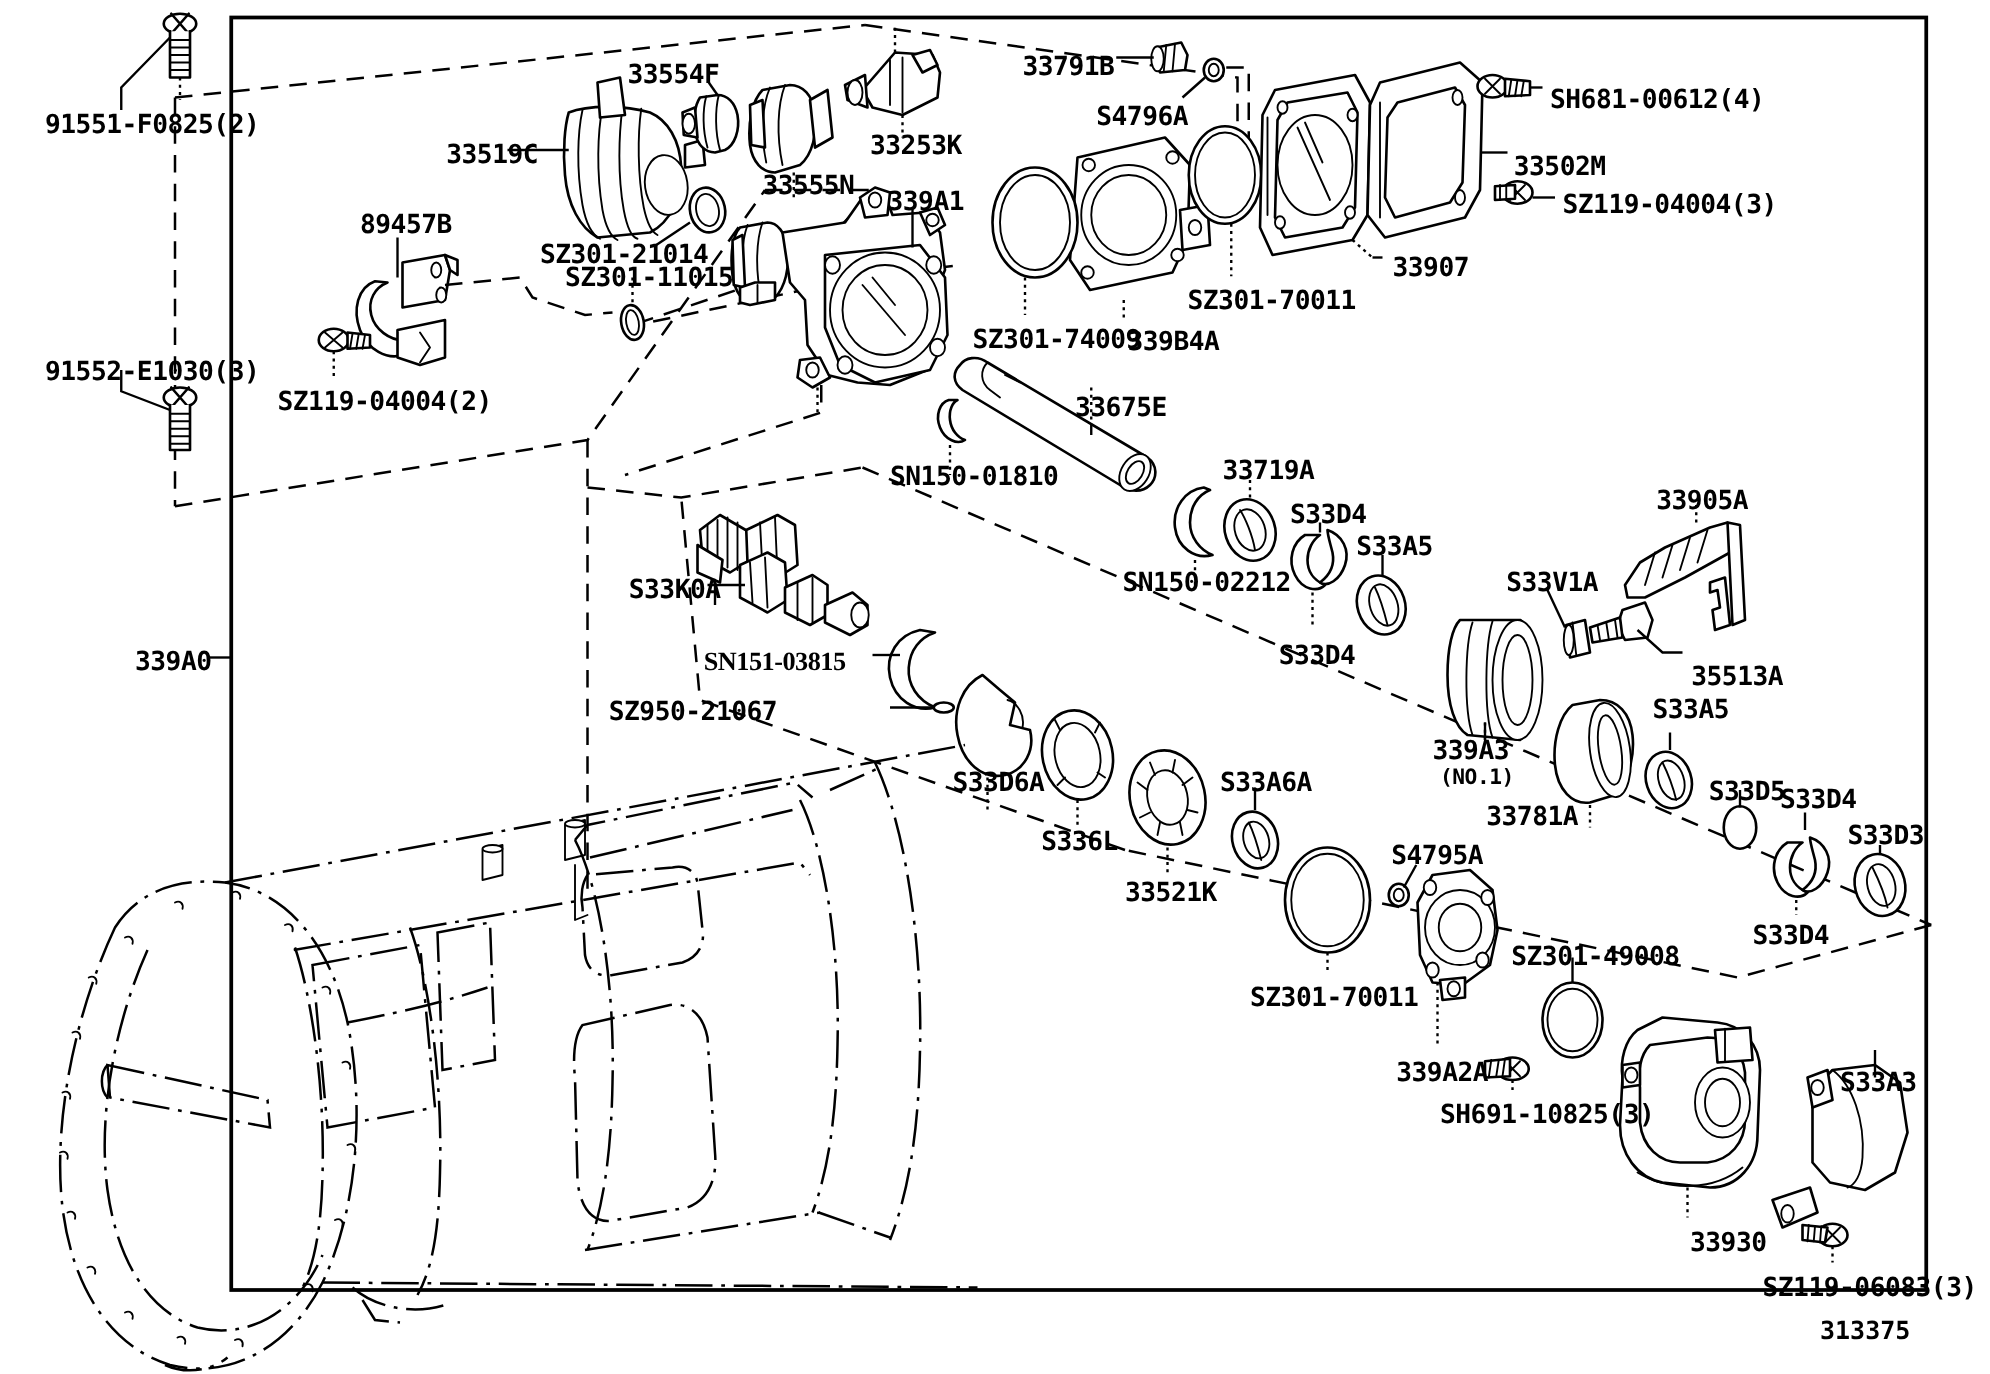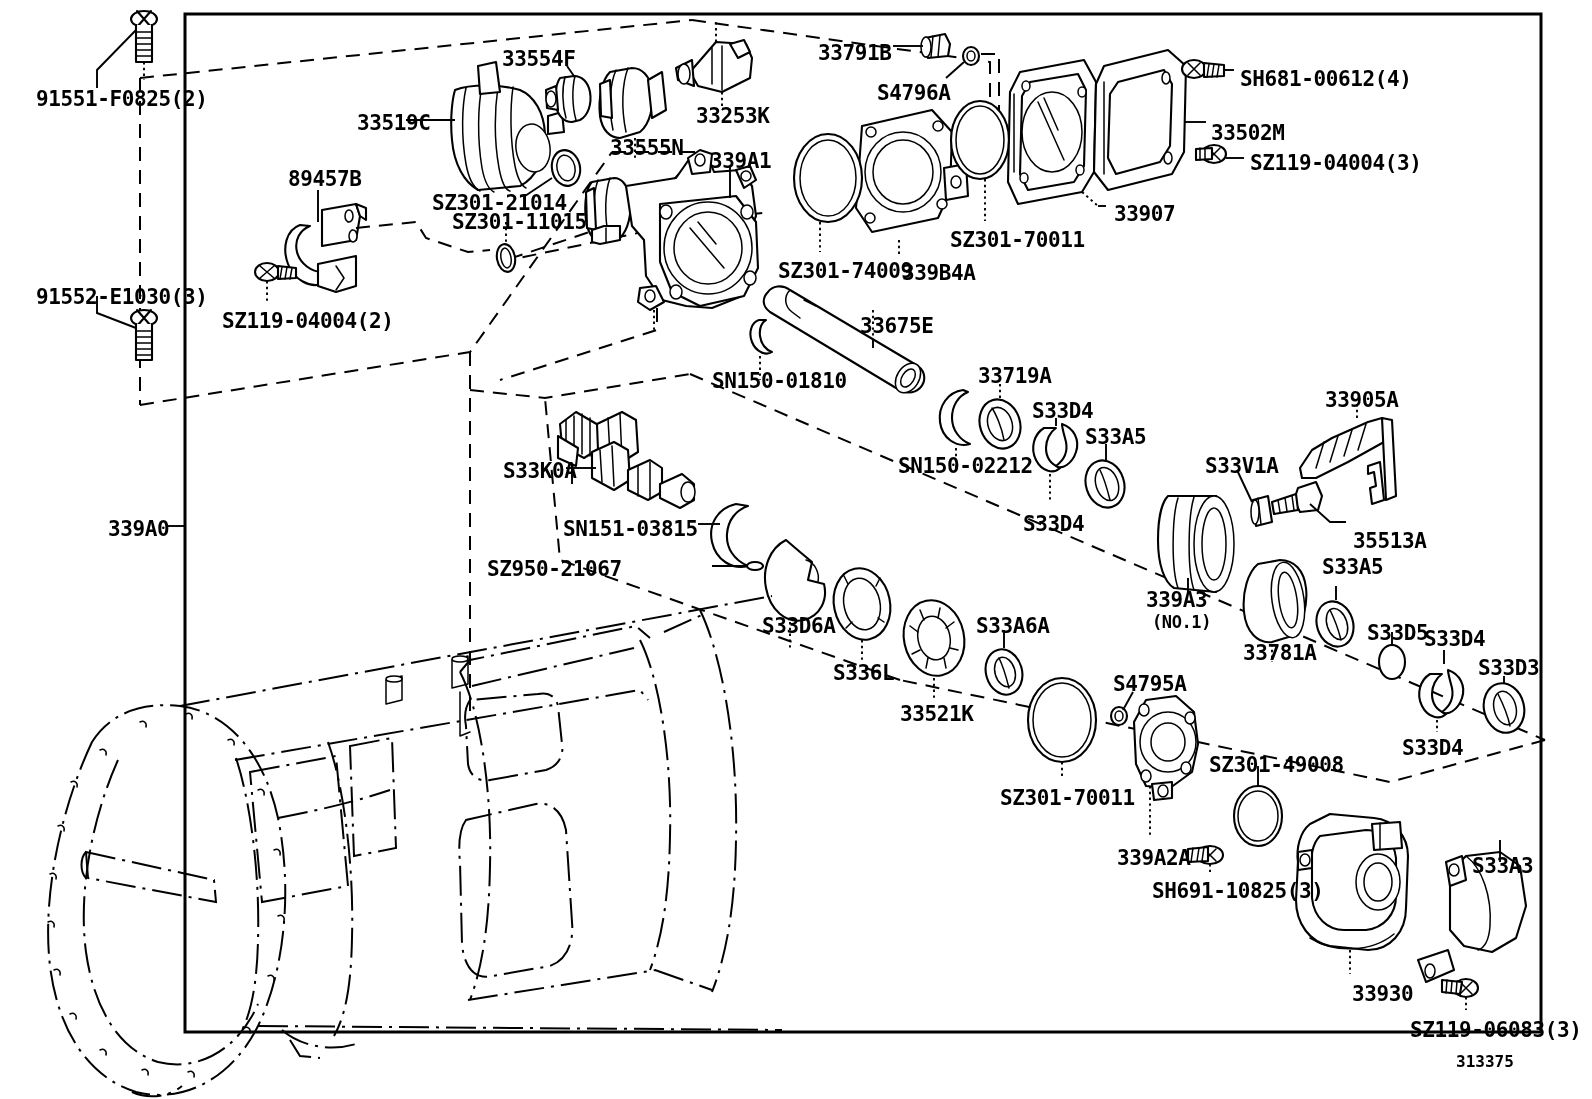--- a/index.html
+++ b/index.html
@@ -5,21 +5,21 @@
 <style>
   html,body{margin:0;padding:0;background:#ffffff;}
   body{width:1592px;height:1099px;overflow:hidden;
        font-family:"DejaVu Sans Mono","Liberation Mono",monospace;}
   #stage{position:relative;width:1592px;height:1099px;background:#fff;}
   svg#art{position:absolute;left:0;top:0;width:1592px;height:1099px;}
   .lbl{position:absolute;white-space:nowrap;color:#000;
        font-family:"DejaVu Sans Mono","Liberation Mono",monospace;
        font-weight:700;font-size:21px;letter-spacing:-0.4px;line-height:1.05;}
   .lbl.sm{font-size:17px;font-weight:700;}
-  .dgid{position:absolute;font-size:16px;font-weight:700;letter-spacing:0px;}
+  .dgid{position:absolute;font-size:20px;font-weight:700;letter-spacing:0px;}
 </style>
 </head>
 <body>
 
 <div id="stage">
 
 <svg id="art" viewBox="0 0 1592 1099">
   <defs>
     <style>
       .s{fill:none;stroke:#000;stroke-width:2.1;stroke-linejoin:round;stroke-linecap:round;}
@@ -603,29 +603,29 @@
       <div class="lbl" style="left: 712px; top: 370px;">SN150-01810</div>
       <div class="lbl" style="left: 978px; top: 365px;">33719A</div>
       <div class="lbl" style="left: 898px; top: 455px;">SN150-02212</div>
       <div class="lbl" style="left: 1032px; top: 400px;">S33D4</div>
       <div class="lbl" style="left: 1023px; top: 513px;">S33D4</div>
       <div class="lbl" style="left: 1085px; top: 426px;">S33A5</div>
       <div class="lbl" style="left: 1325px; top: 389px;">33905A</div>
       <div class="lbl" style="left: 1205px; top: 455px;">S33V1A</div>
       <div class="lbl" style="left: 1353px; top: 530px;">35513A</div>
       <div class="lbl" style="left: 503px; top: 460px;">S33K0A</div>
-      <div class="lbl" style="left: 563px; top: 518px;">SN151-03815</div>
+      <div class="lbl" style="left: 563px; top: 518px; font-family: Liberation Serif, serif;">SN151-03815</div>
       <div class="lbl" style="left: 487px; top: 558px;">SZ950-21067</div>
       <div class="lbl" style="left: 762px; top: 615px;">S33D6A</div>
       <div class="lbl" style="left: 833px; top: 662px;">S336L</div>
       <div class="lbl" style="left: 900px; top: 703px;">33521K</div>
       <div class="lbl" style="left: 976px; top: 615px;">S33A6A</div>
       <div class="lbl" style="left: 1146px; top: 589px;">339A3</div>
       <div class="lbl sm" style="left: 1152px; top: 614px;">(NO.1)</div>
-      <div class="lbl" style="left: 1243px; top: 642px;">33781A</div>
+      <div class="lbl" style="left: 1189px; top: 642px;">33781A</div>
       <div class="lbl" style="left: 1322px; top: 556px;">S33A5</div>
       <div class="lbl" style="left: 1367px; top: 622px;">S33D5</div>
       <div class="lbl" style="left: 1424px; top: 628px;">S33D4</div>
       <div class="lbl" style="left: 1478px; top: 657px;">S33D3</div>
       <div class="lbl" style="left: 1402px; top: 737px;">S33D4</div>
       <div class="lbl" style="left: 1113px; top: 673px;">S4795A</div>
       <div class="lbl" style="left: 1000px; top: 787px;">SZ301-70011</div>
       <div class="lbl" style="left: 1209px; top: 754px;">SZ301-49008</div>
       <div class="lbl" style="left: 1117px; top: 847px;">339A2A</div>
       <div class="lbl" style="left: 1152px; top: 880px;">SH691-10825(3)</div>

